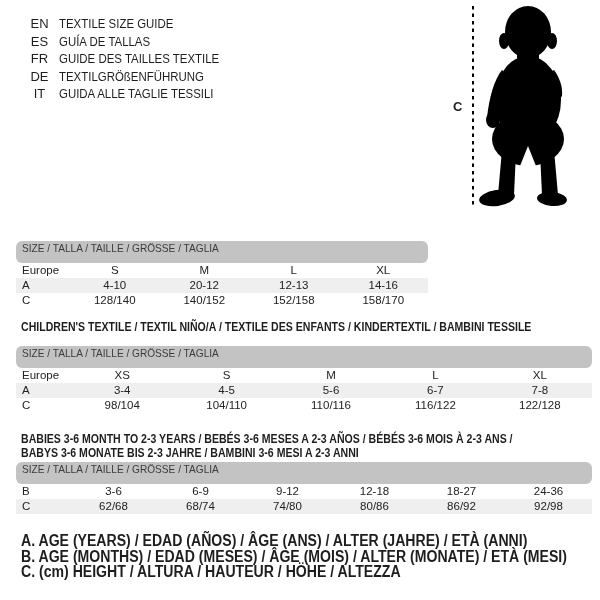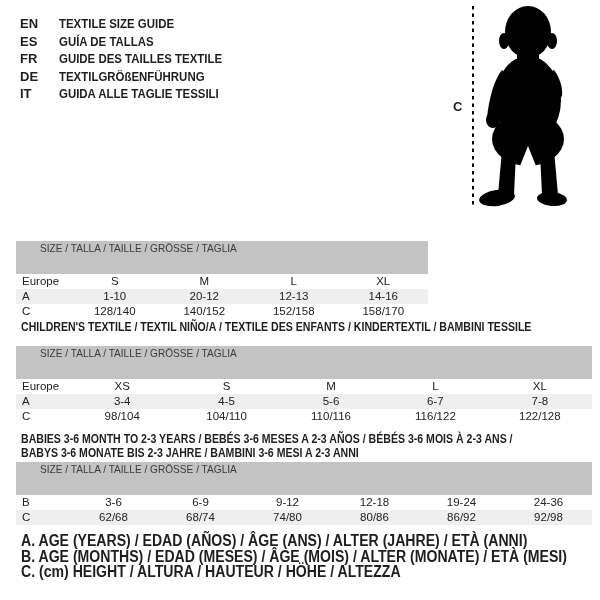--- a/index.html
+++ b/index.html
@@ -4,41 +4,41 @@
 <style>
   html,body { margin:0; padding:0; background:#fff; }
   .canvas {
     position:relative; width:600px; height:600px; background:#fff;
     font-family:"Liberation Sans", sans-serif; color:#1e1e1e; overflow:hidden;
   }
   .cond { display:inline-block; transform:scaleX(0.88); transform-origin:left center; white-space:nowrap; }
 
   
   .lang-list { position:absolute; left:20px; top:15px; }
-  .lang-row { display:flex; height:17.5px; line-height:17.5px; font-size:13px; font-weight:bold; }
+  .lang-row { display:flex; height:17.5px; line-height:17.5px; font-size:13px; font-weight:normal;text-align:center; }
   .lang-code { width:39px; flex:0 0 39px; }
 
   
   .figure-area { position:absolute; left:440px; top:0; width:160px; height:215px; }
   .measure-label { position:absolute; left:453px; top:99px; font-size:13px; font-weight:bold; }
 
   
   .section-title { position:absolute; left:21px; font-size:12px; font-weight:bold; line-height:14px; }
   #junior-title  { top:215px; }
   #children-title{ top:320px; }
   #babies-title  { top:432px; }
 
   
   .size-table { position:absolute; left:16px; }
   #junior-table   { top:241px; width:412px; }
   #children-table { top:346px; width:576px; }
   #babies-table   { top:462px; width:576px; }
   .thead {
     background:var(--header-bg,#c3c3c3); color:var(--header-text,#3c3c3c);
-    height:33px; line-height:15px; font-size:11.5px; padding-left:24px;
+    height:22px; line-height:15px; font-size:11.5px; padding-left:6px;border-radius:6px;
   }
   .trow { display:flex; height:15px; line-height:15px; font-size:11.5px; color:#222; }
   .trow.shaded { background:var(--row-shaded,#efefef); }
   .cell-label { flex:0 0 54px; width:54px; padding-left:6px; box-sizing:border-box; }
   .cell-val { flex:1; text-align:center; }
 
   
   .notes { position:absolute; left:21px; top:533px; }
   .note-line { font-size:16px; font-weight:bold; line-height:15.5px; }
 </style>
@@ -97,21 +97,21 @@
     </div>
     <div class="trow">
       <span class="cell-label">Europe</span>
       <span class="cell-val">S</span>
       <span class="cell-val">M</span>
       <span class="cell-val">L</span>
       <span class="cell-val">XL</span>
     </div>
     <div class="trow shaded">
       <span class="cell-label">A</span>
-      <span class="cell-val">1-10</span>
+      <span class="cell-val">4-10</span>
       <span class="cell-val">20-12</span>
       <span class="cell-val">12-13</span>
       <span class="cell-val">14-16</span>
     </div>
     <div class="trow">
       <span class="cell-label">C</span>
       <span class="cell-val">128/140</span>
       <span class="cell-val">140/152</span>
       <span class="cell-val">152/158</span>
       <span class="cell-val">158/170</span>
@@ -158,21 +158,21 @@
   <div class="size-table" id="babies-table">
     <div class="thead">
       <span class="cond">SIZE / TALLA / TAILLE / GRÖSSE / TAGLIA</span>
     </div>
     <div class="trow">
       <span class="cell-label">B</span>
       <span class="cell-val">3-6</span>
       <span class="cell-val">6-9</span>
       <span class="cell-val">9-12</span>
       <span class="cell-val">12-18</span>
-      <span class="cell-val">19-24</span>
+      <span class="cell-val">18-27</span>
       <span class="cell-val">24-36</span>
     </div>
     <div class="trow shaded">
       <span class="cell-label">C</span>
       <span class="cell-val">62/68</span>
       <span class="cell-val">68/74</span>
       <span class="cell-val">74/80</span>
       <span class="cell-val">80/86</span>
       <span class="cell-val">86/92</span>
       <span class="cell-val">92/98</span>

